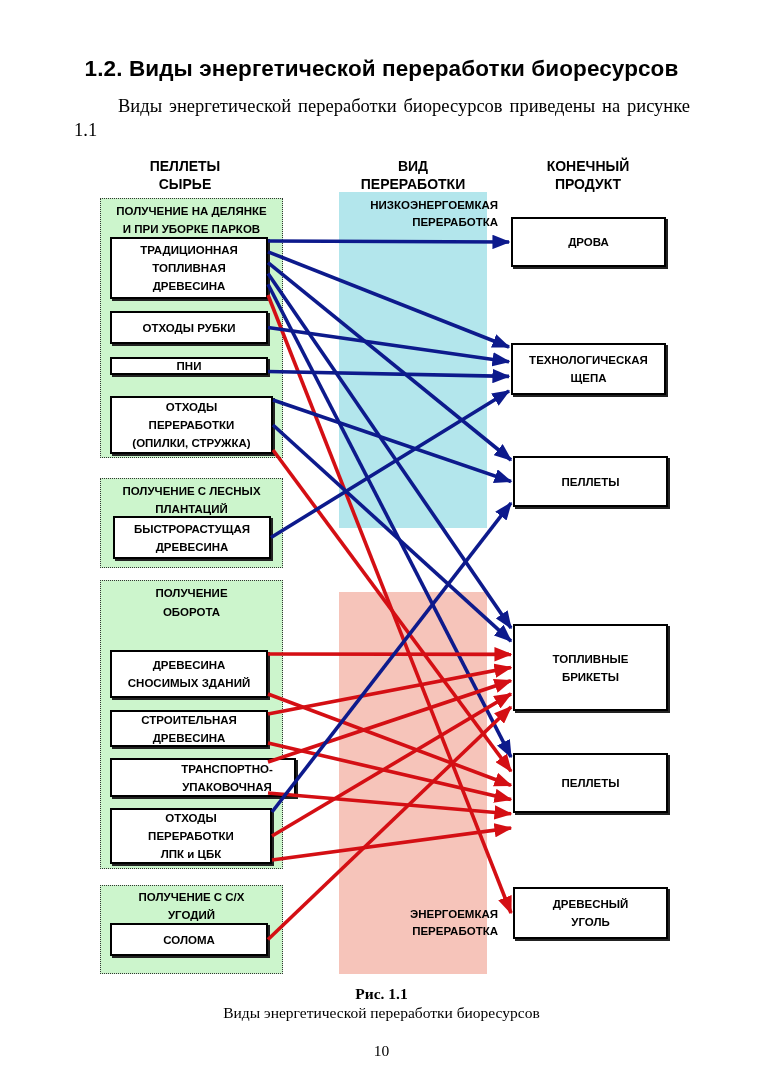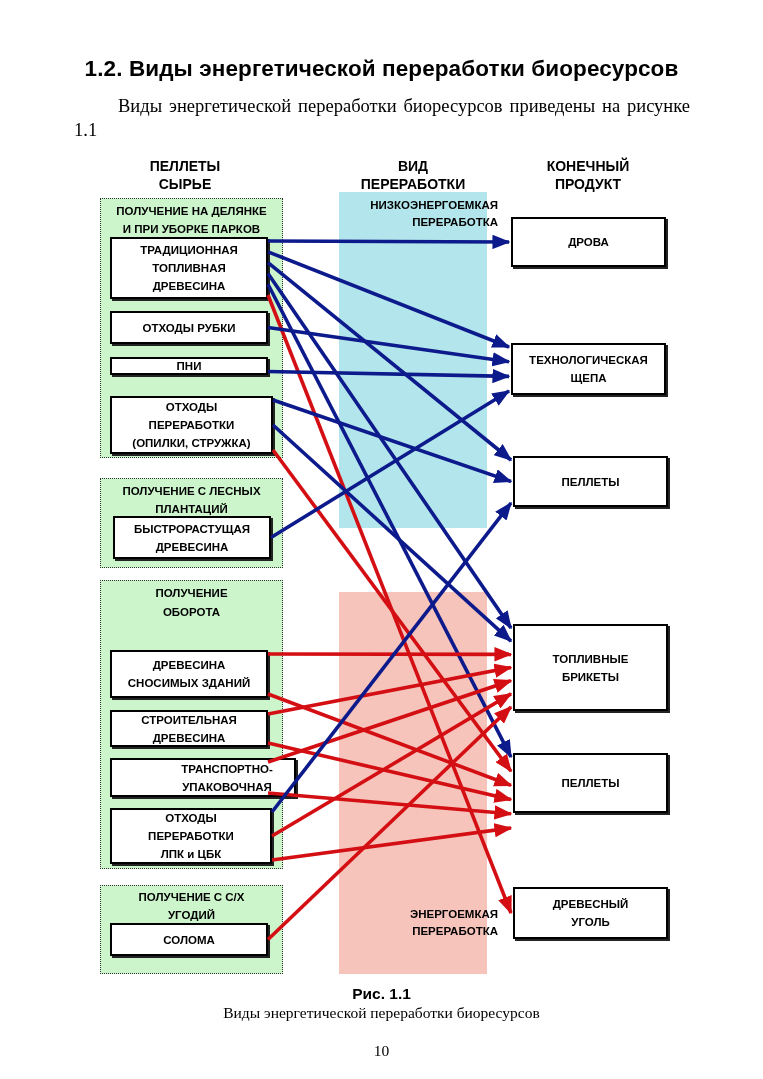--- a/index.html
+++ b/index.html
@@ -9,21 +9,21 @@
   .intro .indent{display:inline-block;width:44px;}
   .col-head{position:absolute;text-align:center;font-weight:bold;font-size:14px;line-height:18px;}
   .band{position:absolute;}
   .band-low{left:339px;top:192px;width:148px;height:336px;background:#b3e6ec;}
   .band-high{left:339px;top:592px;width:148px;height:382px;background:#f6c4ba;}
   .band-label{position:absolute;text-align:right;font-weight:bold;font-size:11.5px;line-height:17px;width:170px;}
   .group{position:absolute;background:#ccf5cc;border:1px dotted #333;box-sizing:border-box;}
   .group-title{position:absolute;left:0;right:0;text-align:center;font-weight:bold;font-size:11.5px;line-height:18px;}
   .box{position:absolute;background:#fff;border:2.5px solid #000;box-sizing:border-box;display:flex;align-items:center;justify-content:center;text-align:center;font-weight:bold;font-size:11.5px;line-height:18px;box-shadow:2px 2px 0 #222;}
   svg.arrows{position:absolute;left:0;top:0;}
-  .fig-label{position:absolute;left:0;width:763px;top:985px;text-align:center;font-family:Liberation Sans, sans-serif;font-weight:bold;font-size:15.5px;}
+  .fig-label{position:absolute;left:0;width:763px;top:985px;text-align:center;font-family:Liberation Serif, serif;font-weight:bold;font-size:15.5px;}
   .fig-caption{position:absolute;left:0;width:763px;top:1004px;text-align:center;font-family:"Liberation Serif",serif;font-size:15.5px;}
   .page-num{position:absolute;left:0;width:763px;top:1042px;text-align:center;font-family:"Liberation Serif",serif;font-size:15.5px;}
 </style>
 </head>
 <body>
 
 <div class="heading">1.2. Виды энергетической переработки биоресурсов</div>
 <div class="intro"><span class="indent"></span><span>Виды энергетической переработки биоресурсов приведены на рисунке 1.1</span></div>
 
 <div class="col-head" style="left:105px;top:157px;width:160px;">

